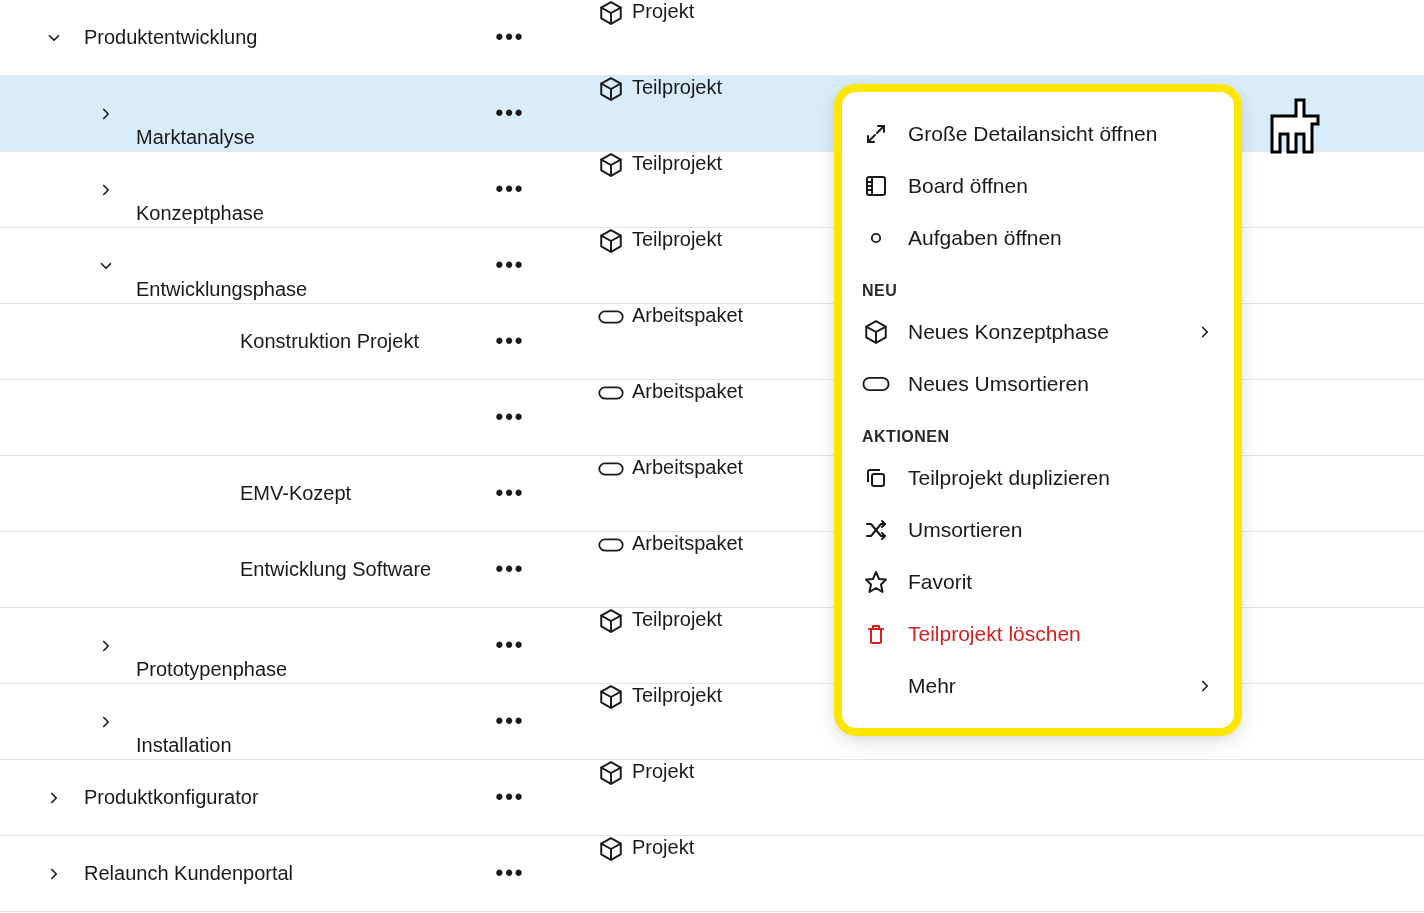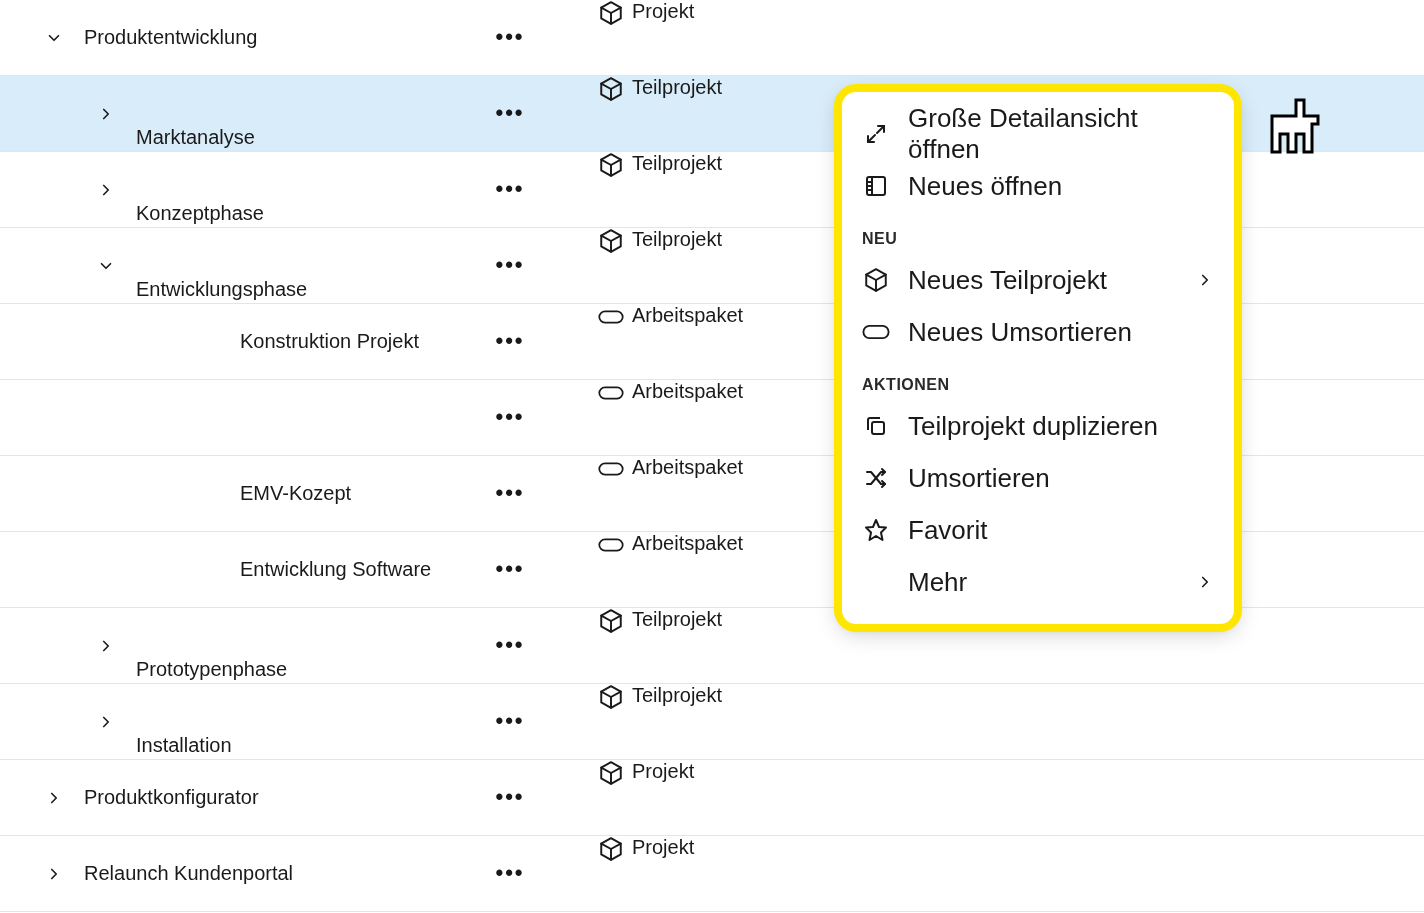--- a/index.html
+++ b/index.html
@@ -63,21 +63,21 @@
     outline: 8px solid #ffe600;
     outline-offset: -4px;
   }
   .menu-item {
     display: flex;
     align-items: center;
     height: 52px;
     padding: 0 24px;
     gap: 18px;
     cursor: pointer;
-    font-size: 26px;
+    font-size: 21px;
   }
   .menu-item .mi-icon { width: 28px; height: 28px; display:flex; align-items:center; justify-content:center; flex-shrink:0; }
   .menu-item .label { flex: 1; }
   .menu-item .arrow { flex-shrink:0; }
   .menu-item.danger { color: #d61f1f; }
   .menu-item.danger svg { stroke: #d61f1f; }
   .menu-header {
     font-size: 16px;
     font-weight: 600;
     letter-spacing: 0.5px;
@@ -339,32 +339,40 @@
         <span class="label">Große Detailansicht öffnen</span>
       </div>
       <div class="menu-item">
         <span class="mi-icon">
           <svg viewBox="0 0 24 24" width="24" height="24" fill="none" stroke="#1a1a1a" stroke-width="2" stroke-linejoin="round">
             <rect x="3" y="3" width="18" height="18" rx="2"></rect>
             <path d="M8 3 L8 21"></path>
             <path d="M4 8 L8 8 M4 12 L8 12 M4 16 L8 16"></path>
           </svg>
         </span>
-        <span class="label">Neues öffnen</span>
+        <span class="label">Board öffnen</span>
+      </div>
+      <div class="menu-item">
+        <span class="mi-icon">
+          <svg viewBox="0 0 24 24" width="20" height="20" fill="none" stroke="#1a1a1a" stroke-width="2.2">
+            <circle cx="12" cy="12" r="5"></circle>
+          </svg>
+        </span>
+        <span class="label">Aufgaben öffnen</span>
       </div>
       <div class="menu-header">NEU</div>
       <div class="menu-item">
         <span class="mi-icon">
           <svg viewBox="0 0 24 24" width="26" height="26" fill="none" stroke="#1a1a1a" stroke-width="1.8" stroke-linejoin="round" stroke-linecap="round">
             <path d="M12 2 L21 7 L21 17 L12 22 L3 17 L3 7 Z"></path>
             <path d="M3 7 L12 12 L21 7"></path>
             <path d="M12 12 L12 22"></path>
           </svg>
         </span>
-        <span class="label">Neues Teilprojekt</span>
+        <span class="label">Neues Konzeptphase</span>
         <span class="arrow">
           <svg class="chev" viewBox="0 0 24 24" fill="none" stroke="#1a1a1a" stroke-width="2.2" stroke-linecap="round" stroke-linejoin="round">
             <polyline points="9 6 15 12 9 18"></polyline>
           </svg>
         </span>
       </div>
       <div class="menu-item">
         <span class="mi-icon">
           <svg viewBox="0 0 30 16" width="30" height="16" fill="none" stroke="#1a1a1a" stroke-width="2">
             <rect x="1.5" y="1.5" width="27" height="13" rx="6.5"></rect>
@@ -393,20 +401,30 @@
         </span>
         <span class="label">Umsortieren</span>
       </div>
       <div class="menu-item">
         <span class="mi-icon">
           <svg viewBox="0 0 24 24" width="24" height="24" fill="none" stroke="#1a1a1a" stroke-width="2" stroke-linejoin="round">
             <polygon points="12 2 15 9 22 9.5 17 14.5 18.5 22 12 18 5.5 22 7 14.5 2 9.5 9 9"></polygon>
           </svg>
         </span>
         <span class="label">Favorit</span>
+      </div>
+      <div class="menu-item danger">
+        <span class="mi-icon">
+          <svg viewBox="0 0 24 24" width="24" height="24" fill="none" stroke="#d61f1f" stroke-width="2" stroke-linejoin="round" stroke-linecap="round">
+            <path d="M5 7 L19 7"></path>
+            <path d="M9 7 L9 4 L15 4 L15 7"></path>
+            <path d="M7 7 L7 20 Q7 21 8 21 L16 21 Q17 21 17 20 L17 7"></path>
+          </svg>
+        </span>
+        <span class="label">Teilprojekt löschen</span>
       </div>
       <div class="menu-item">
         <span class="mi-icon"></span>
         <span class="label">Mehr</span>
         <span class="arrow">
           <svg class="chev" viewBox="0 0 24 24" fill="none" stroke="#1a1a1a" stroke-width="2.2" stroke-linecap="round" stroke-linejoin="round">
             <polyline points="9 6 15 12 9 18"></polyline>
           </svg>
         </span>
       </div>

